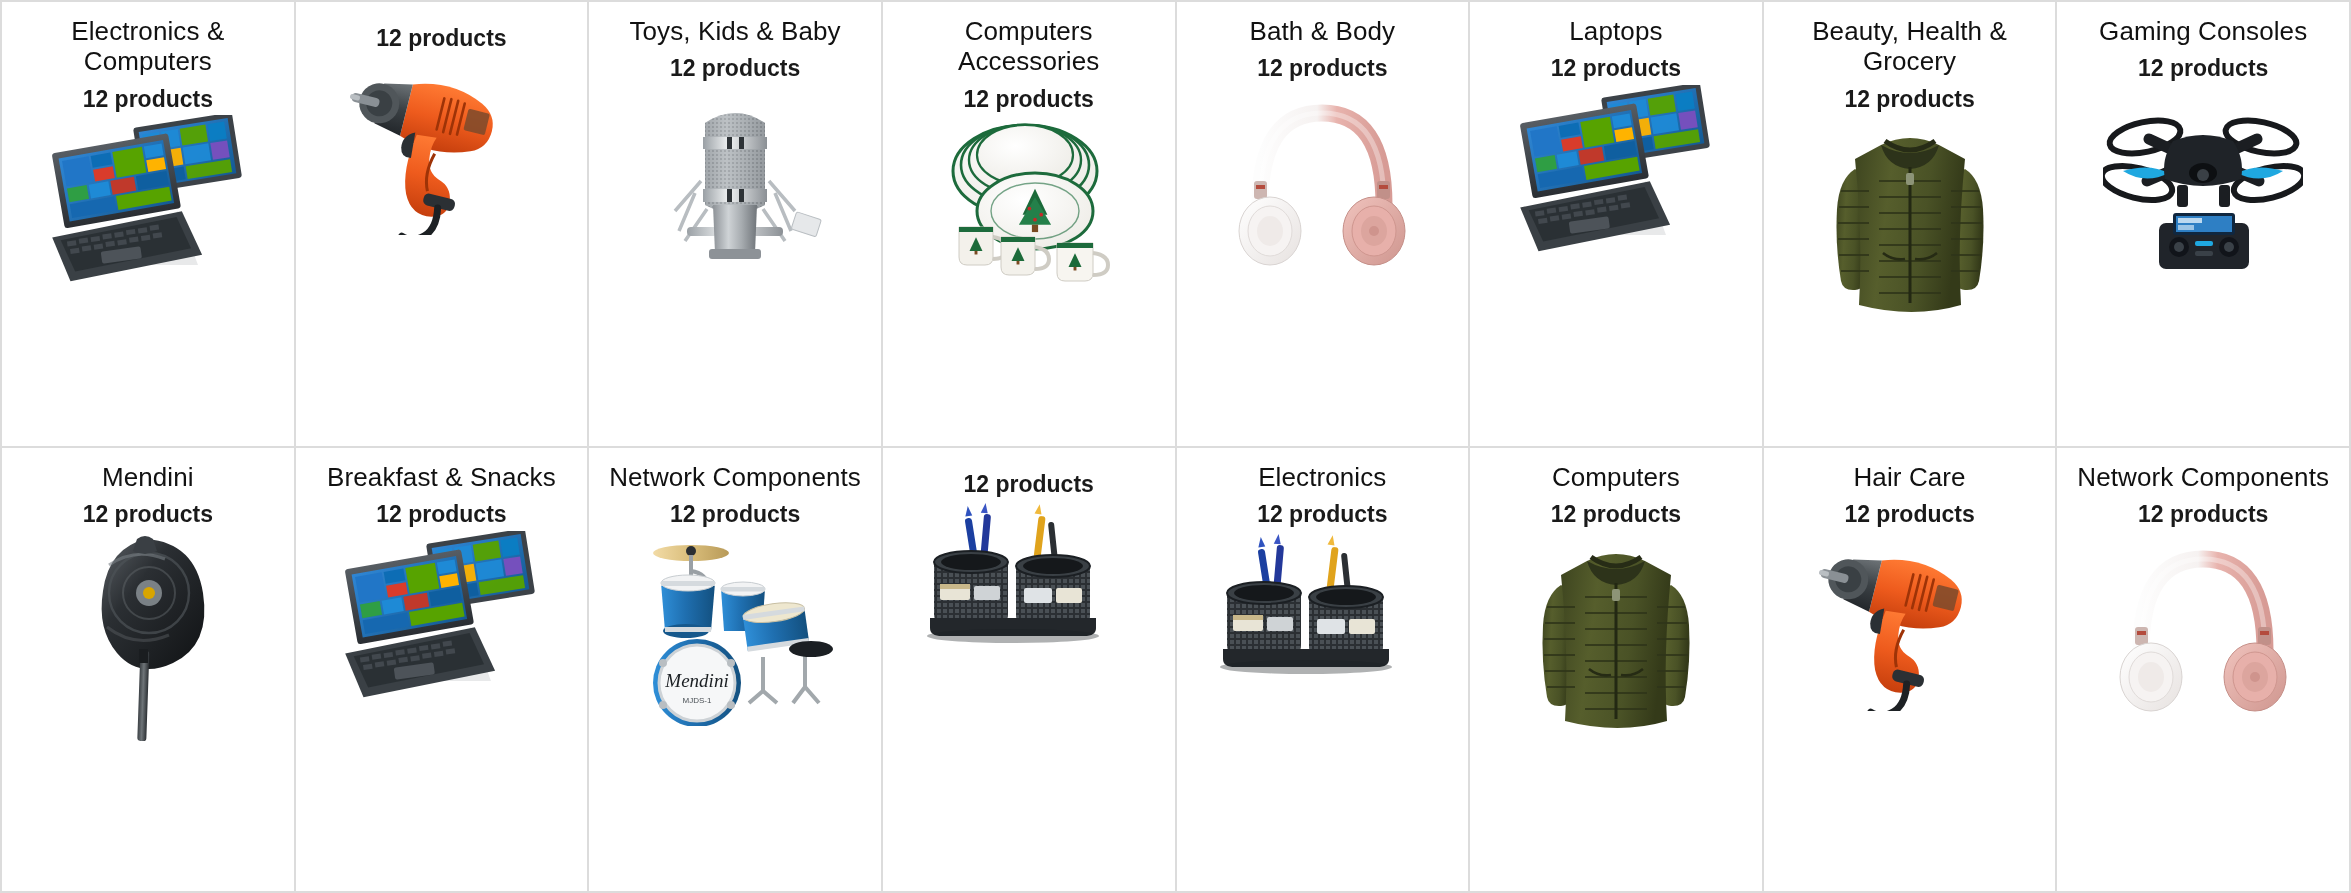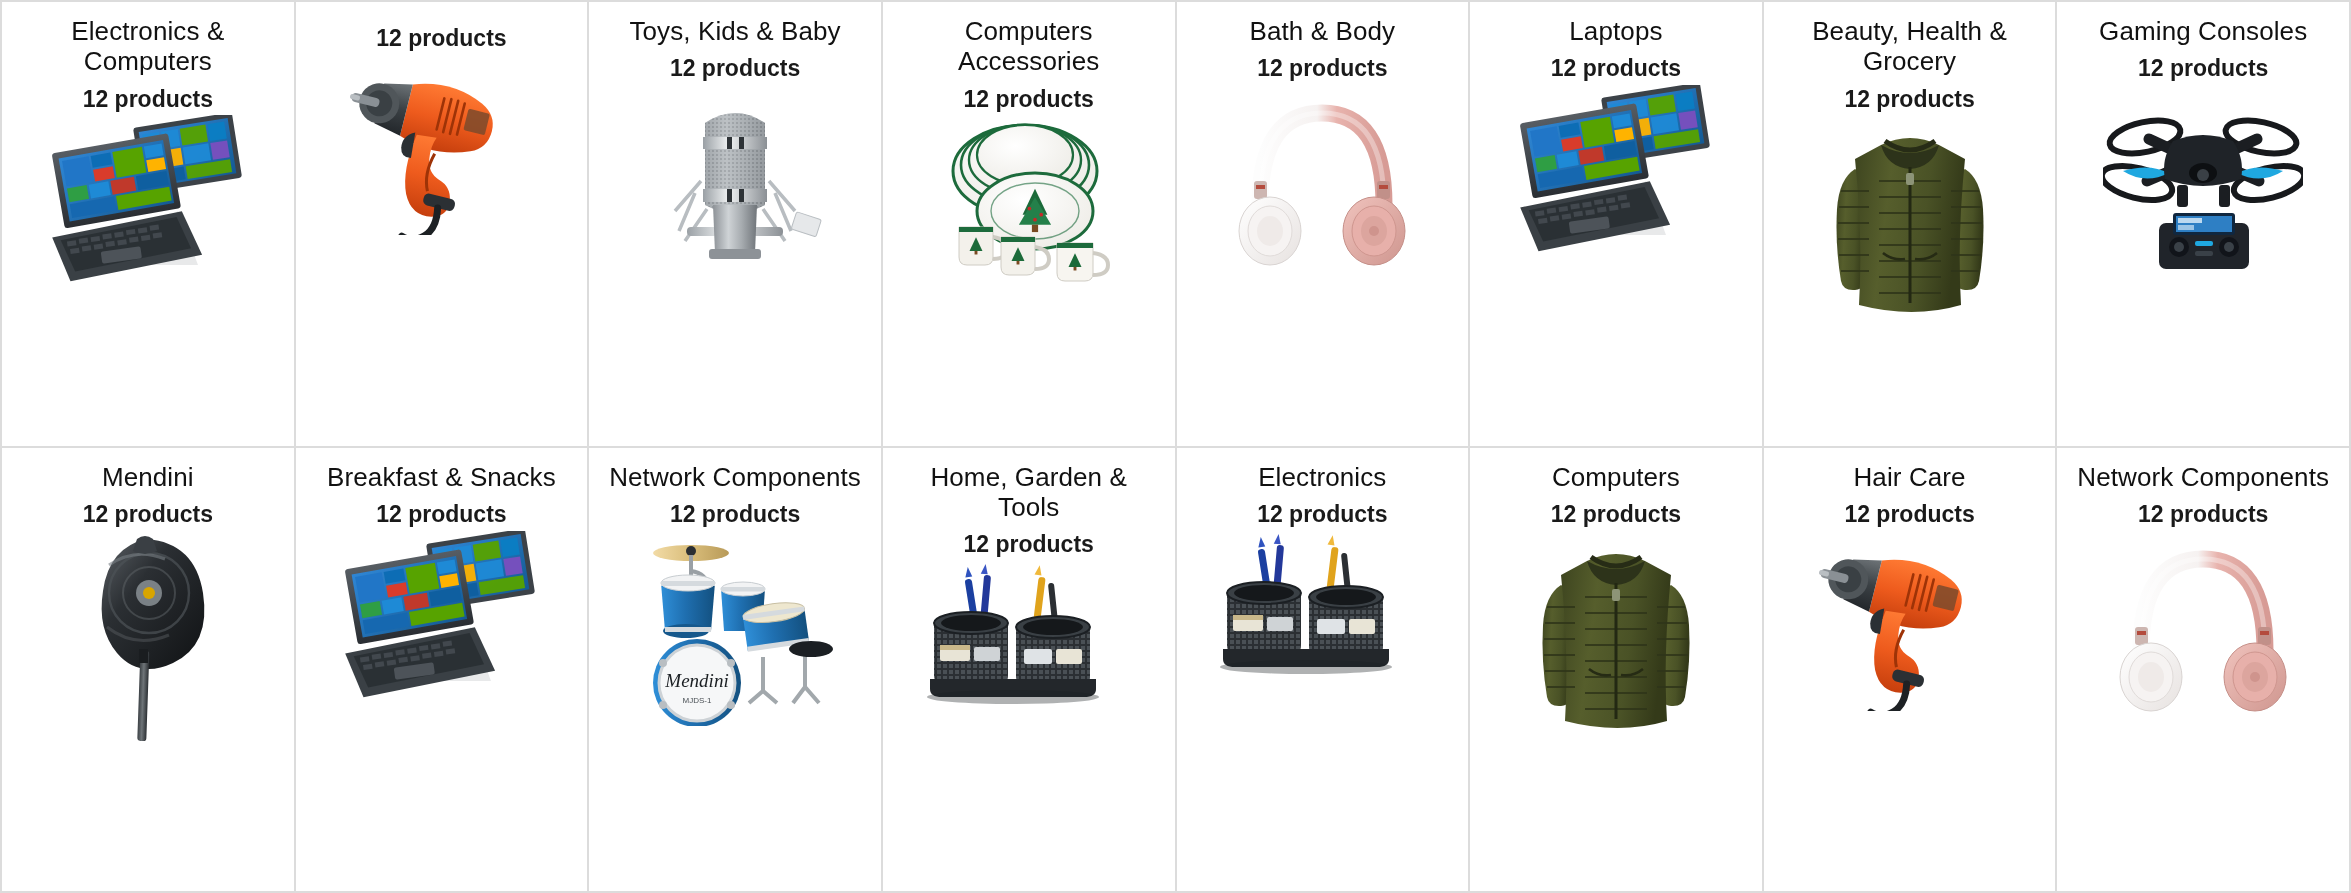--- a/index.html
+++ b/index.html
@@ -690,21 +690,20 @@
  <g stroke="#a2a8ac" stroke-width="4" fill="none">
   <path d="M128 126 v34 M114 172 l14 -12 l14 12"></path>
   <path d="M170 116 v40 M158 172 l12 -16 l14 16"></path>
  </g>
 
  <ellipse cx="176" cy="118" rx="22" ry="8" fill="#1b1f23"></ellipse>
 </svg>
       </div>
     </div>
     <div class="category-card">
-      <div class="card-title">Home, Garden &amp; Tools</div>
       <div class="card-count">12 products</div>
       <div class="card-thumb">
 <svg viewBox="0 0 210 150" width="210" height="150">
  <defs>
   <pattern id="mshp" width="6" height="6" patternUnits="userSpaceOnUse">
    <rect width="6" height="6" fill="#2b2f33"></rect>
    <rect x="1" y="1" width="4" height="4" fill="#4a5055"></rect>
   </pattern>
  </defs>
 

